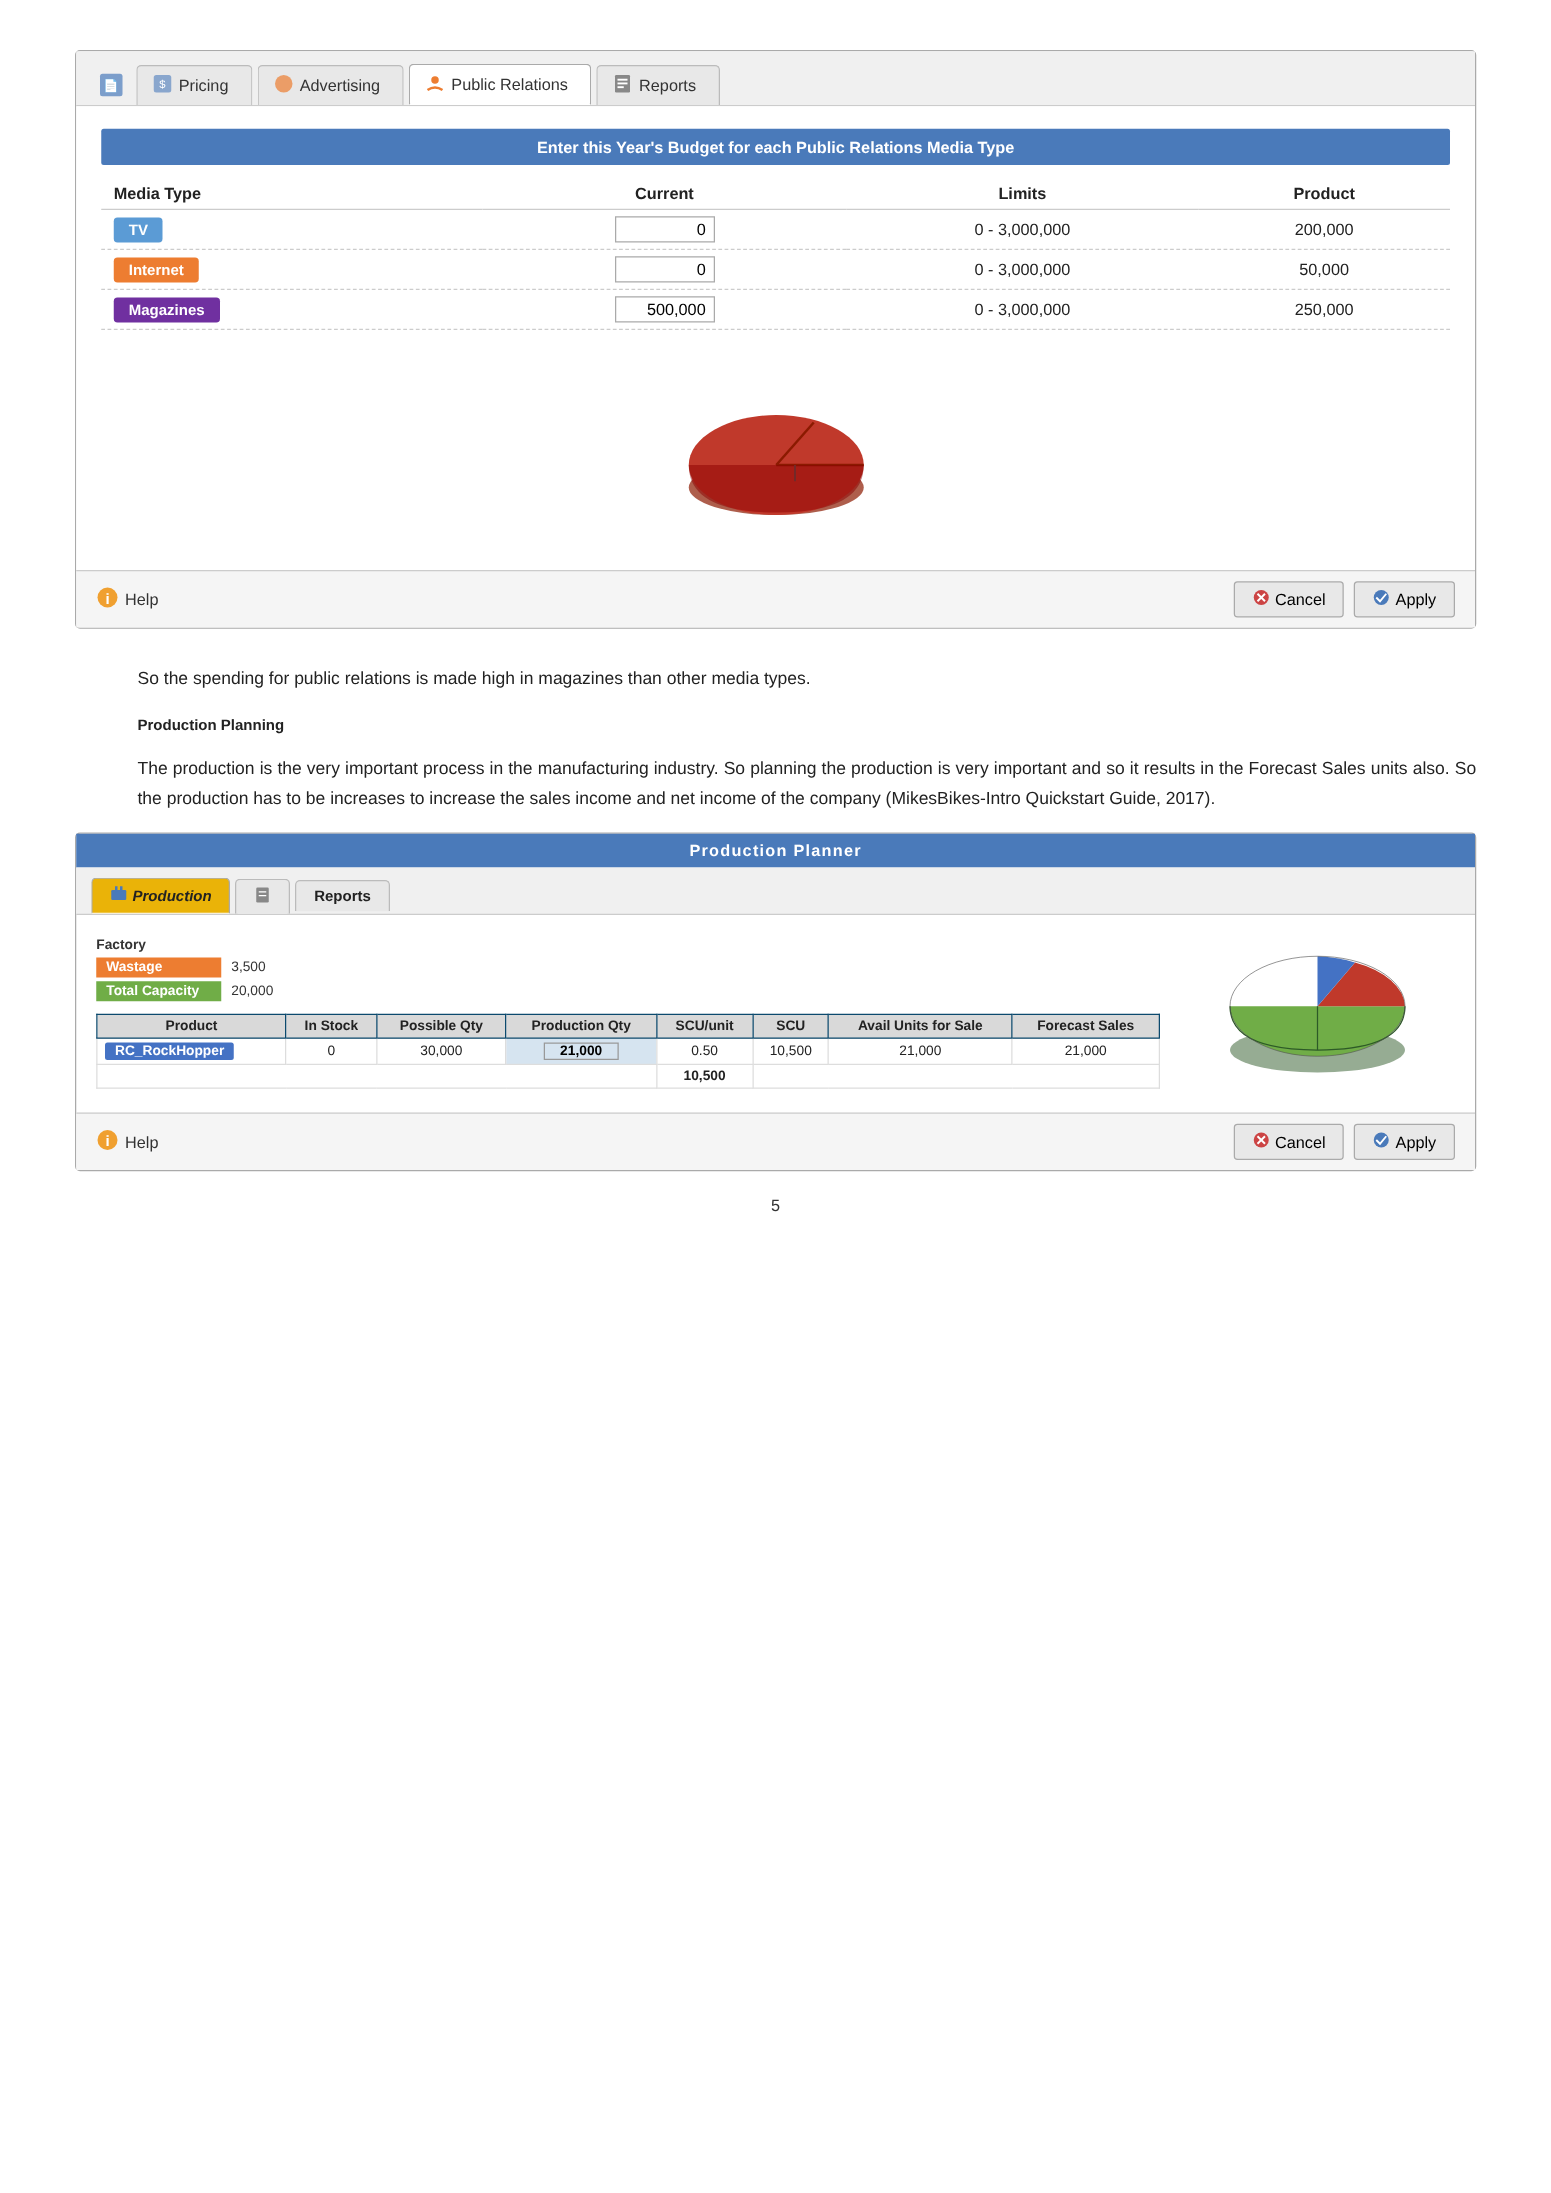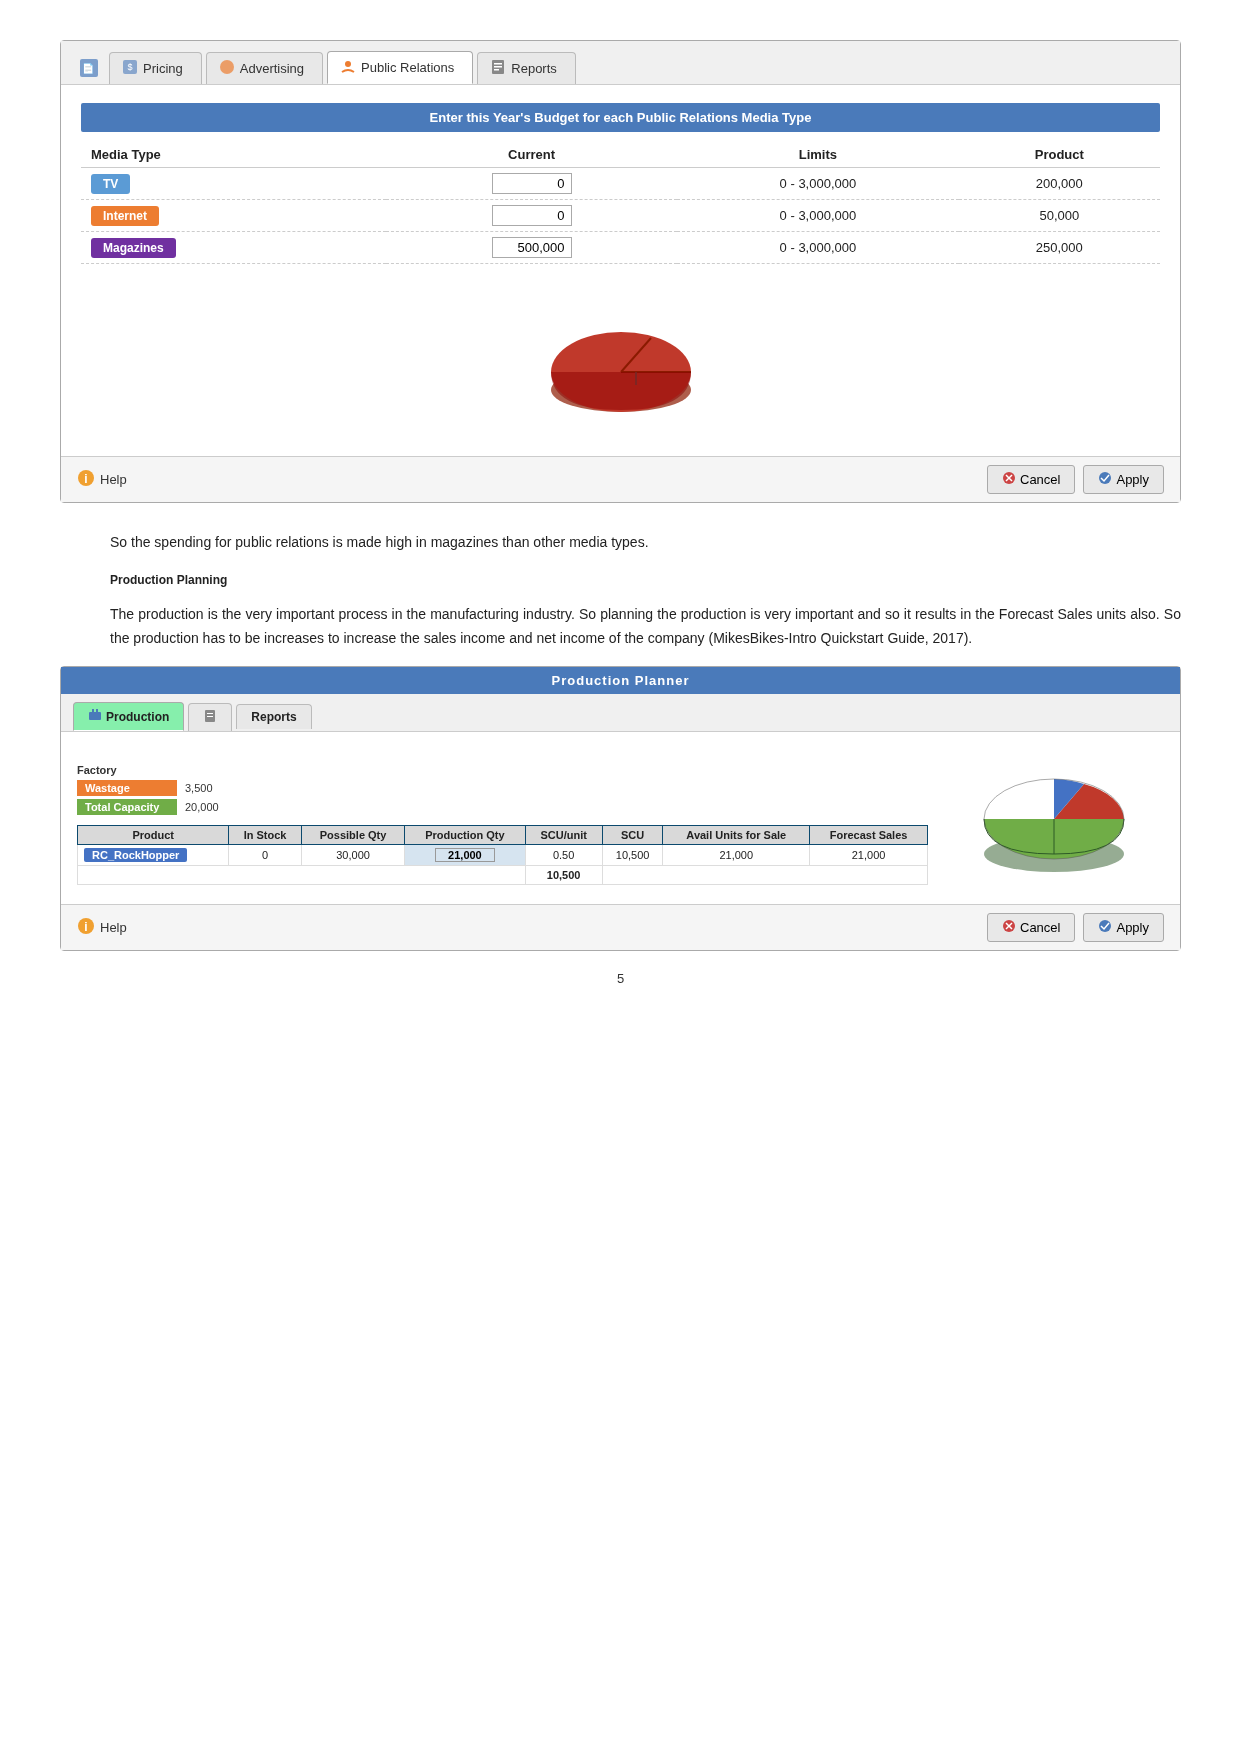--- a/index.html
+++ b/index.html
@@ -225,27 +225,28 @@
       padding: 5px 14px;
       border: 1px solid #bbb;
       border-bottom: none;
       border-radius: 4px 4px 0 0;
       background: #e8e8e8;
       cursor: pointer;
       font-size: 12px;
       font-weight: bold;
     }
     .prod-tab.active {
-      background: #86efac;
+      background: #eab308;
       border-color: #aaa;
       border-bottom: 1px solid #fff;
+      font-style: italic;
     }
 
     .prod-body {
-      padding: 32px 16px 10px 16px;
+      padding: 18px 16px 10px 16px;
       display: flex;
       gap: 16px;
     }
     .prod-left {
       flex: 1;
     }
     .prod-right {
       width: 220px;
       display: flex;
       align-items: center;

